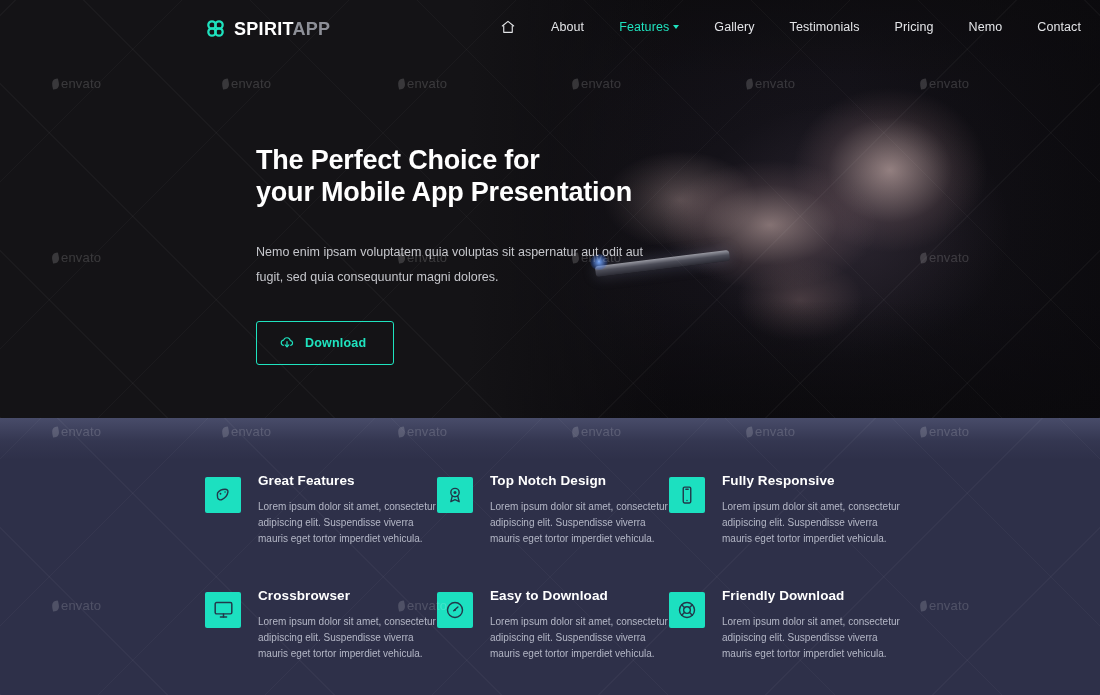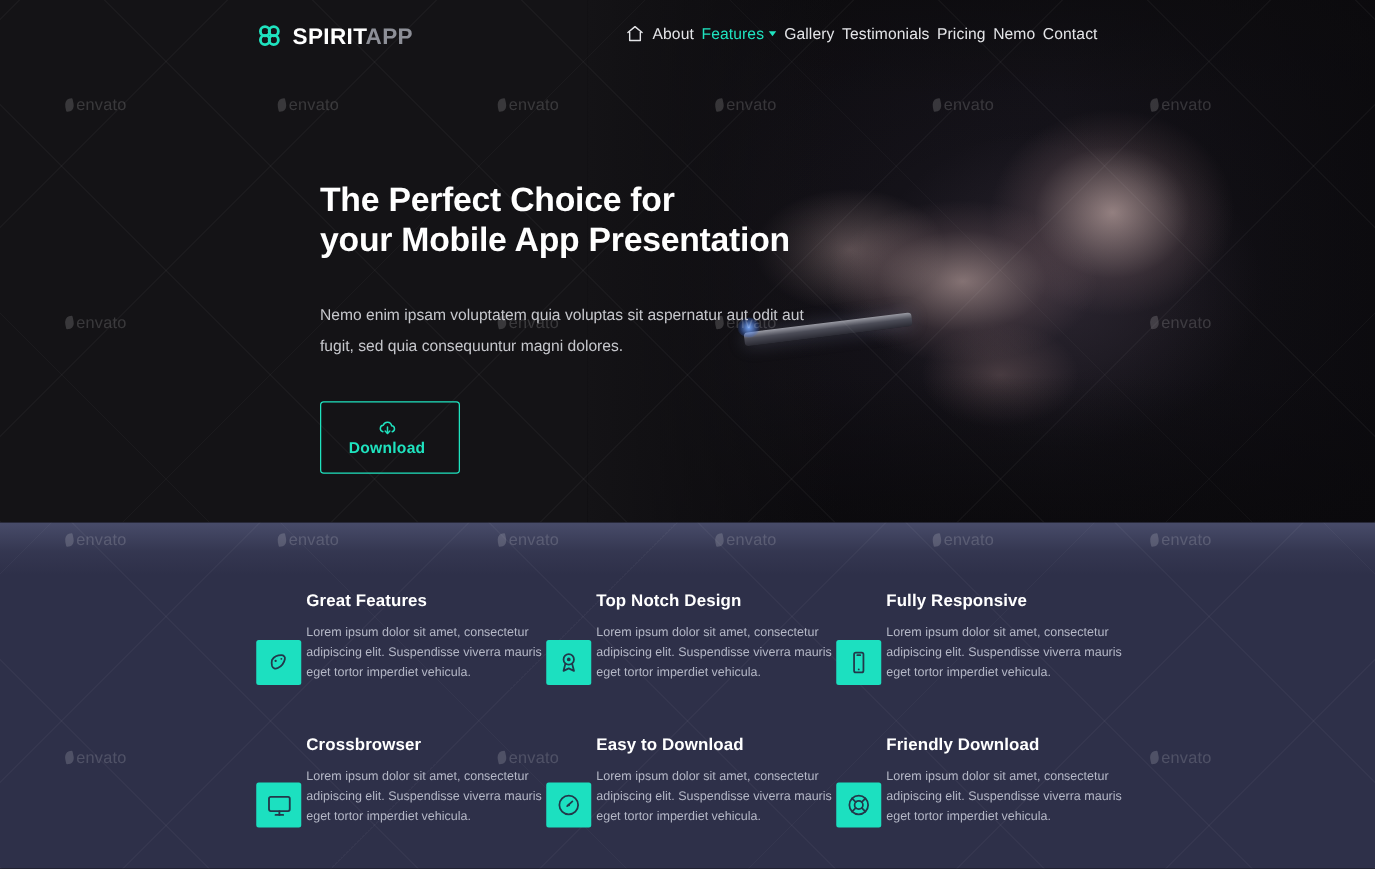--- a/index.html
+++ b/index.html
@@ -122,21 +122,21 @@
     line-height: 1;
   }
   .logo-text .t1 { color: #ffffff; }
   .logo-text .t2 { color: #8d8f97; font-weight: bold; }
 
   .nav {
     position: absolute;
     left: 500px; top: 19px;
     display: flex;
     align-items: center;
-    gap: 6px;
+    gap: 35px;
   }
   .nav-home { width: 16px; height: 16px; display: block; }
   .nav-link {
     font-size: 12.5px;
     color: #e4e5e8;
     text-decoration: none;
     letter-spacing: 0.1px;
     white-space: nowrap;
   }
   .nav-link.active { color: #1fe3bf; }
@@ -169,31 +169,31 @@
     margin-top: 31px;
     font-size: 12.5px;
     line-height: 2.0;
     color: #c6c7cc;
     max-width: 390px;
   }
   .btn-download {
     margin-top: 31px;
     display: inline-flex;
     align-items: center;
+    gap: 10px;
     padding: 13px 27px 13px 22px;
     border: 1px solid #1fe3bf;
     border-radius: 3px;
     background: transparent;
     color: #1fe3bf;
     font-size: 12.5px;
     font-weight: bold;
     letter-spacing: 0.2px;
     cursor: pointer;
     font-family: "Liberation Sans", sans-serif;
-    flex-direction: column;
   }
   .btn-download svg { display: block; }
 
   
   .features {
     position: absolute;
     left: 0; top: 418px;
     width: 1100px; height: 277px;
     background: #2e3049;
     overflow: hidden;
@@ -210,22 +210,22 @@
     position: absolute;
     left: 205px; top: 55px;
     width: 700px;
     display: grid;
     grid-template-columns: 232px 232px 232px;
     grid-template-rows: auto auto;
     row-gap: 40px;
   }
   .feature {
     display: flex;
-    gap: 4px;
-    align-items: flex-end;
+    gap: 17px;
+    align-items: flex-start;
   }
   .feature-icon {
     flex: 0 0 auto;
     width: 36px; height: 36px;
     margin-top: 4px;
     background: #1ce0c0;
     border-radius: 2px;
     display: flex;
     align-items: center;
     justify-content: center;

